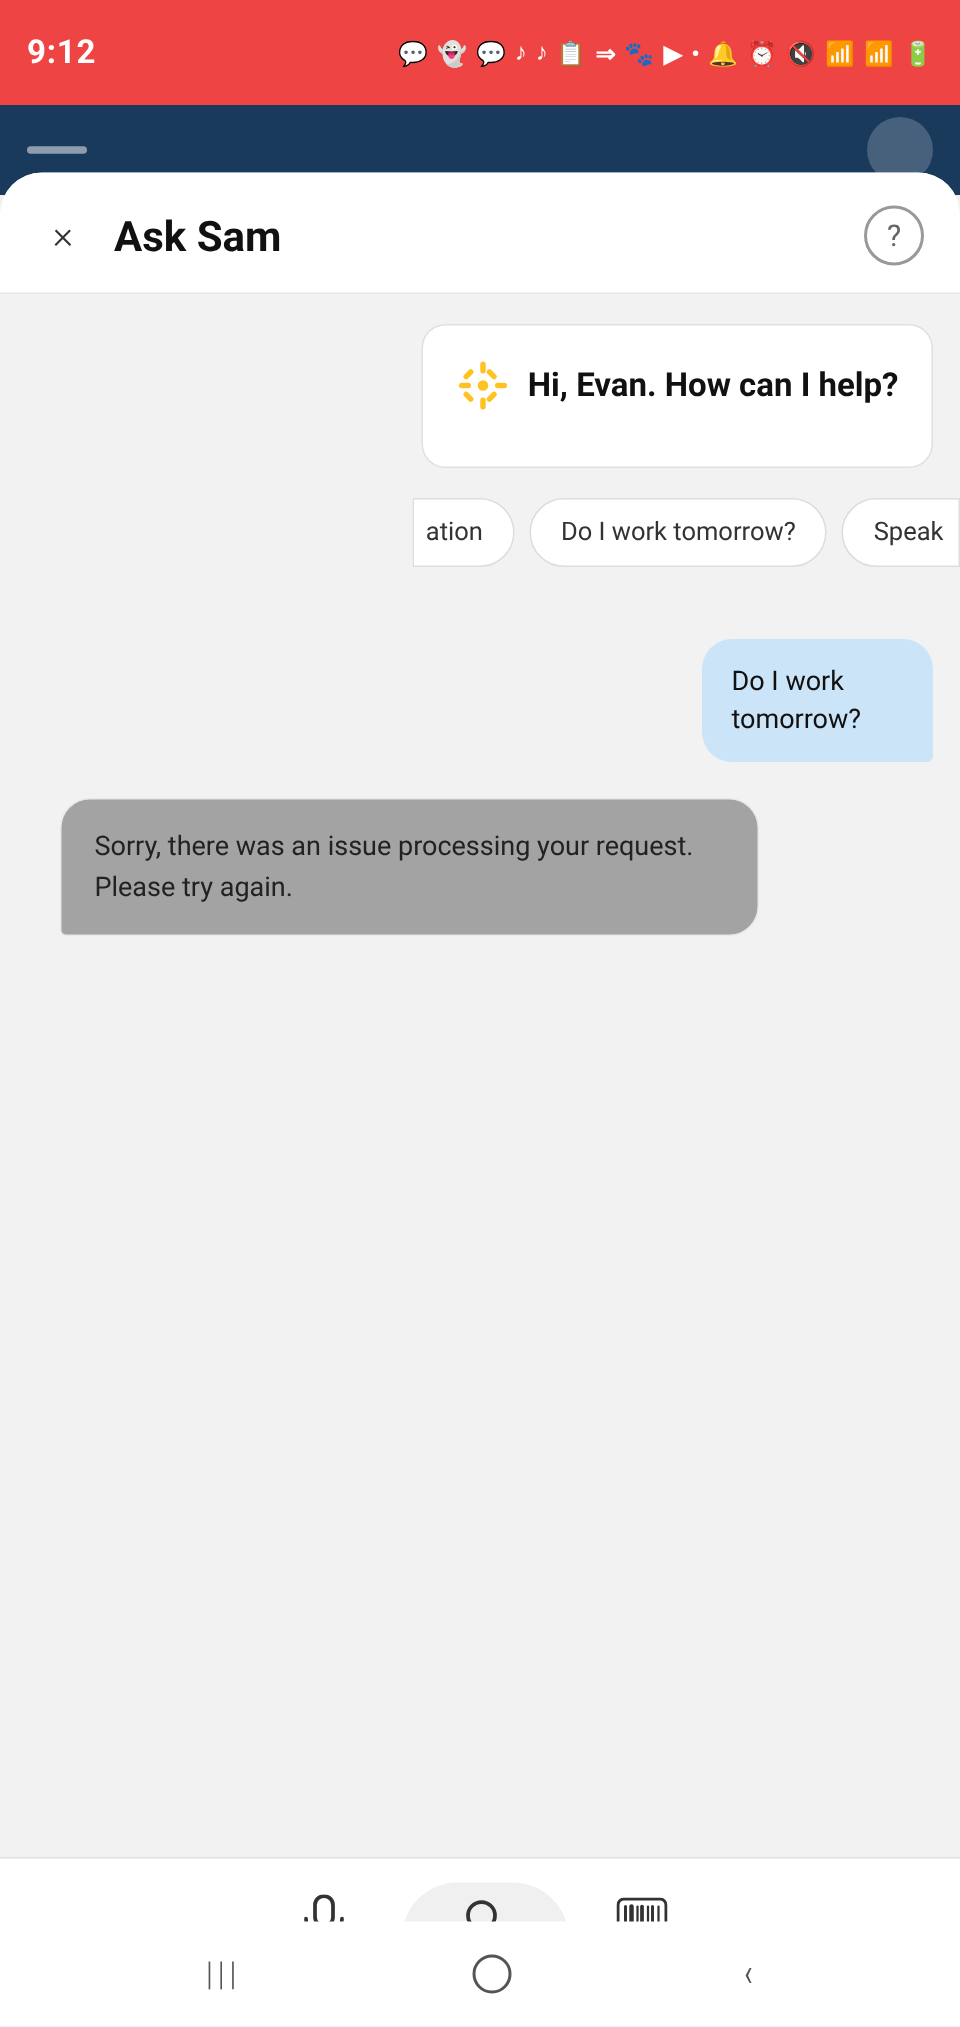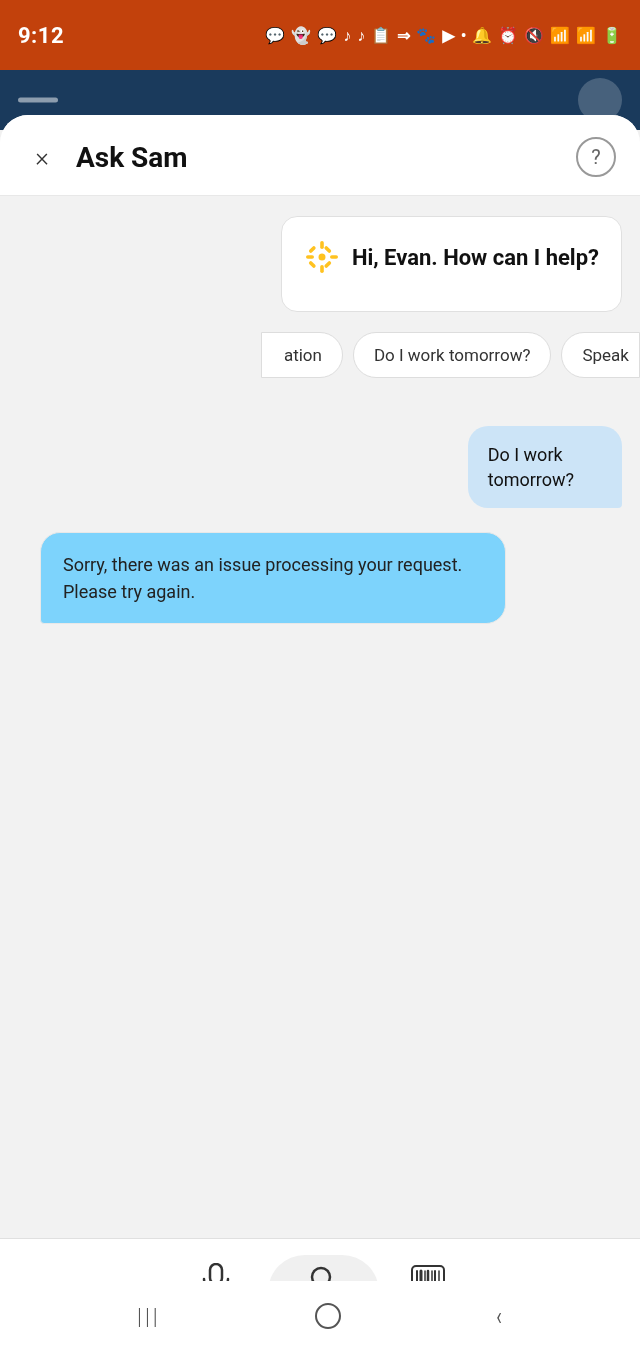--- a/index.html
+++ b/index.html
@@ -10,21 +10,21 @@
       font-family: -apple-system, BlinkMacSystemFont, 'Segoe UI', Roboto, sans-serif;
       background: #f0f0f0;
       overflow: hidden;
       position: relative;
     }
 
     
     .status-bar {
       width: 100%;
       height: 70px;
-      background: #c2410c;
+      background: #ef4444;
       display: flex;
       align-items: center;
       justify-content: space-between;
       padding: 0 18px;
       color: white;
       font-size: 20px;
       font-weight: 600;
     }
     .status-time {
       font-size: 22px;
@@ -195,21 +195,21 @@
       color: #111;
       line-height: 1.4;
     }
 
     .message-left {
       display: flex;
       justify-content: flex-start;
       margin: 4px 0;
     }
     .message-bubble-left {
-      background: #7dd3fc;
+      background: #a3a3a3;
       border-radius: 20px 20px 20px 4px;
       padding: 18px 22px;
       max-width: 80%;
       font-size: 18px;
       color: #222;
       line-height: 1.5;
       border: 1px solid #e8e8e8;
     }
 
     
@@ -312,21 +312,21 @@
           <rect x="6.5" y="21.5" width="3.6" height="8" rx="1.8" fill="#FFC220" transform="rotate(-45 8.3 25.5)"></rect>
           <rect x="22" y="21.5" width="3.6" height="8" rx="1.8" fill="#FFC220" transform="rotate(45 23.8 25.5)"></rect>
         </svg>
         <span class="welcome-greeting">Hi, Evan. How can I help?</span>
       </div>
     </div>
 
     <div style="overflow-x: hidden; margin: 0 -18px; padding: 0;">
       <div style="display:flex; align-items:center; gap:10px; padding: 4px 0 4px 0; overflow-x: hidden;">
 
-        <div class="chip" style="border-radius: 0 24px 24px 0; padding-left: 22px;">ation</div>
+        <div class="chip" style="border-radius: 0 24px 24px 0; padding-left: 8px;">ation</div>
         <div class="chip">Do I work tomorrow?</div>
 
         <div class="chip" style="border-radius: 24px 0 0 24px; padding-right: 10px;">Speak</div>
       </div>
     </div>
 
     <div style="height: 8px;"></div>
 
     <div class="message-right">
       <div class="message-bubble-right">Do I work tomorrow?</div>

